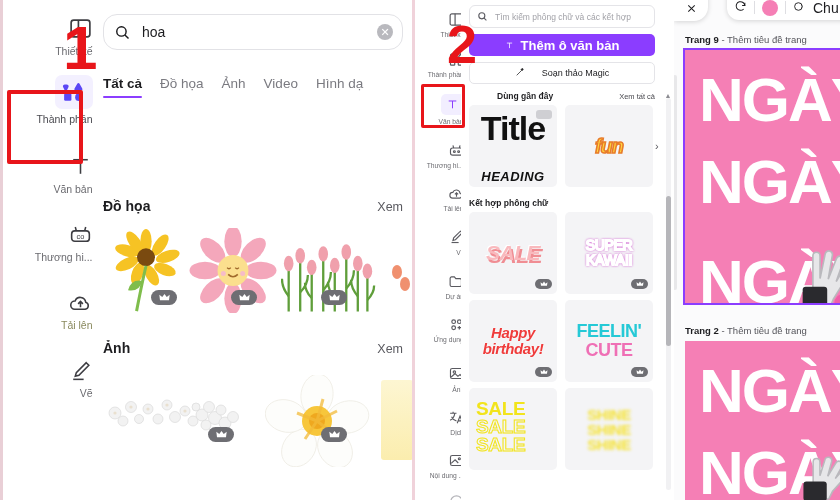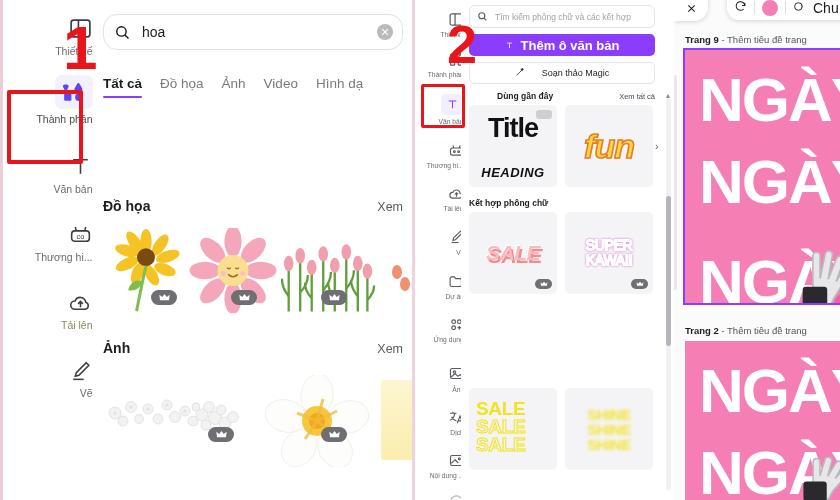--- a/index.html
+++ b/index.html
@@ -538,27 +538,27 @@
         </span>
         <span>Soạn thảo Magic</span>
       </div>
 
       <div class="rowhead" style="top:91px;padding-left:28px;">
         <span class="t">Dùng gần đây</span>
         <span class="m">Xem tất cả</span>
       </div>
 
       <div class="thumb" style="left:8px;top:105px;width:88px;height:82px;">
-        <div style="font-size:27px;font-weight:bold;color:#111;letter-spacing:-1px;">Title</div>
+        <div style="font-size:34px;font-weight:bold;color:#111;letter-spacing:-1px;">Title</div>
         <div style="font-size:13px;font-weight:bold;font-style:italic;color:#111;margin-top:21px;letter-spacing:.5px;">HEADING</div>
         <div style="position:absolute;right:5px;top:5px;width:16px;height:9px;background:#cfcfd3;border-radius:3px;"></div>
       </div>
 
       <div class="thumb" style="left:104px;top:105px;width:88px;height:82px;">
-        <div style="font-size:34px;font-weight:bold;font-style:italic;color:#ffd83d;-webkit-text-stroke:1.6px #e87b2a;letter-spacing:-1px;">fun</div>
+        <div style="font-size:20px;font-weight:bold;font-style:italic;color:#ffd83d;-webkit-text-stroke:1.6px #e87b2a;letter-spacing:-1px;">fun</div>
       </div>
 
       <div style="position:absolute;left:194px;top:140px;color:#5a5a60;font-size:11px;">›</div>
 
       <div class="rowhead" style="top:198px;">
         <span class="t">Kết hợp phông chữ</span>
       </div>
 
       <div class="thumb" style="left:8px;top:212px;width:88px;height:82px;">
         <div style="font-size:21px;font-weight:bold;font-style:italic;color:#f9b9bd;letter-spacing:-.5px;text-shadow:2px 3px 0 #f08d93,-1px -1px 0 #fff;">SALE</div>
@@ -571,21 +571,38 @@
 
       <div class="thumb" style="left:104px;top:212px;width:88px;height:82px;">
         <div style="font-size:14px;font-weight:normal;color:#ef82ef;-webkit-text-stroke:2px #fff;line-height:1.05;text-align:center;letter-spacing:-.3px;filter:drop-shadow(0 0 1px #d46bd4);">SUPER KAWAII</div>
         <span class="crownS">
             <svg viewBox="0 0 24 20" fill="#fff">
               <path d="M2 16h20l1.5-12-6.5 5L12 2 7 9 .5 4z"></path>
             </svg>
           </span>
       </div>
 
-
+      <div class="thumb" style="left:8px;top:300px;width:88px;height:82px;">
+        <div style="font-size:15px;font-weight:bold;font-style:italic;color:#ef3b3b;text-align:center;line-height:1.1;letter-spacing:-.4px;text-shadow:0 0 2px #fff;">Happy birthday!</div>
+        <span class="crownS">
+            <svg viewBox="0 0 24 20" fill="#fff">
+              <path d="M2 16h20l1.5-12-6.5 5L12 2 7 9 .5 4z"></path>
+            </svg>
+          </span>
+      </div>
+
+      <div class="thumb" style="left:104px;top:300px;width:88px;height:82px;">
+        <div style="font-size:18px;font-weight:bold;color:#25c9d6;text-align:center;line-height:1.05;letter-spacing:-.5px;">FEELIN'</div>
+        <div style="font-size:18px;font-weight:bold;color:#ef6fb5;text-align:center;line-height:1.05;letter-spacing:-.5px;">CUTE</div>
+        <span class="crownS">
+            <svg viewBox="0 0 24 20" fill="#fff">
+              <path d="M2 16h20l1.5-12-6.5 5L12 2 7 9 .5 4z"></path>
+            </svg>
+          </span>
+      </div>
 
       <div class="thumb" style="left:8px;top:388px;width:88px;height:82px;align-items:flex-start;justify-content:flex-start;padding:12px 0 0 7px;">
         <div style="font-size:19px;font-weight:bold;color:#f2e41c;line-height:.95;letter-spacing:-.3px;">SALE</div>
         <div style="font-size:19px;font-weight:bold;color:transparent;-webkit-text-stroke:1px #f2e41c;line-height:.95;letter-spacing:-.3px;">SALE</div>
         <div style="font-size:19px;font-weight:bold;color:transparent;-webkit-text-stroke:1px #f2e41c;line-height:.95;letter-spacing:-.3px;">SALE</div>
       </div>
 
       <div class="thumb" style="left:104px;top:388px;width:88px;height:82px;">
         <div style="font-size:15px;font-weight:bold;color:#f5e33a;line-height:1;letter-spacing:-.5px;filter:blur(1.4px);text-align:center;">SHINE<br>SHINE<br>SHINE</div>
       </div>

